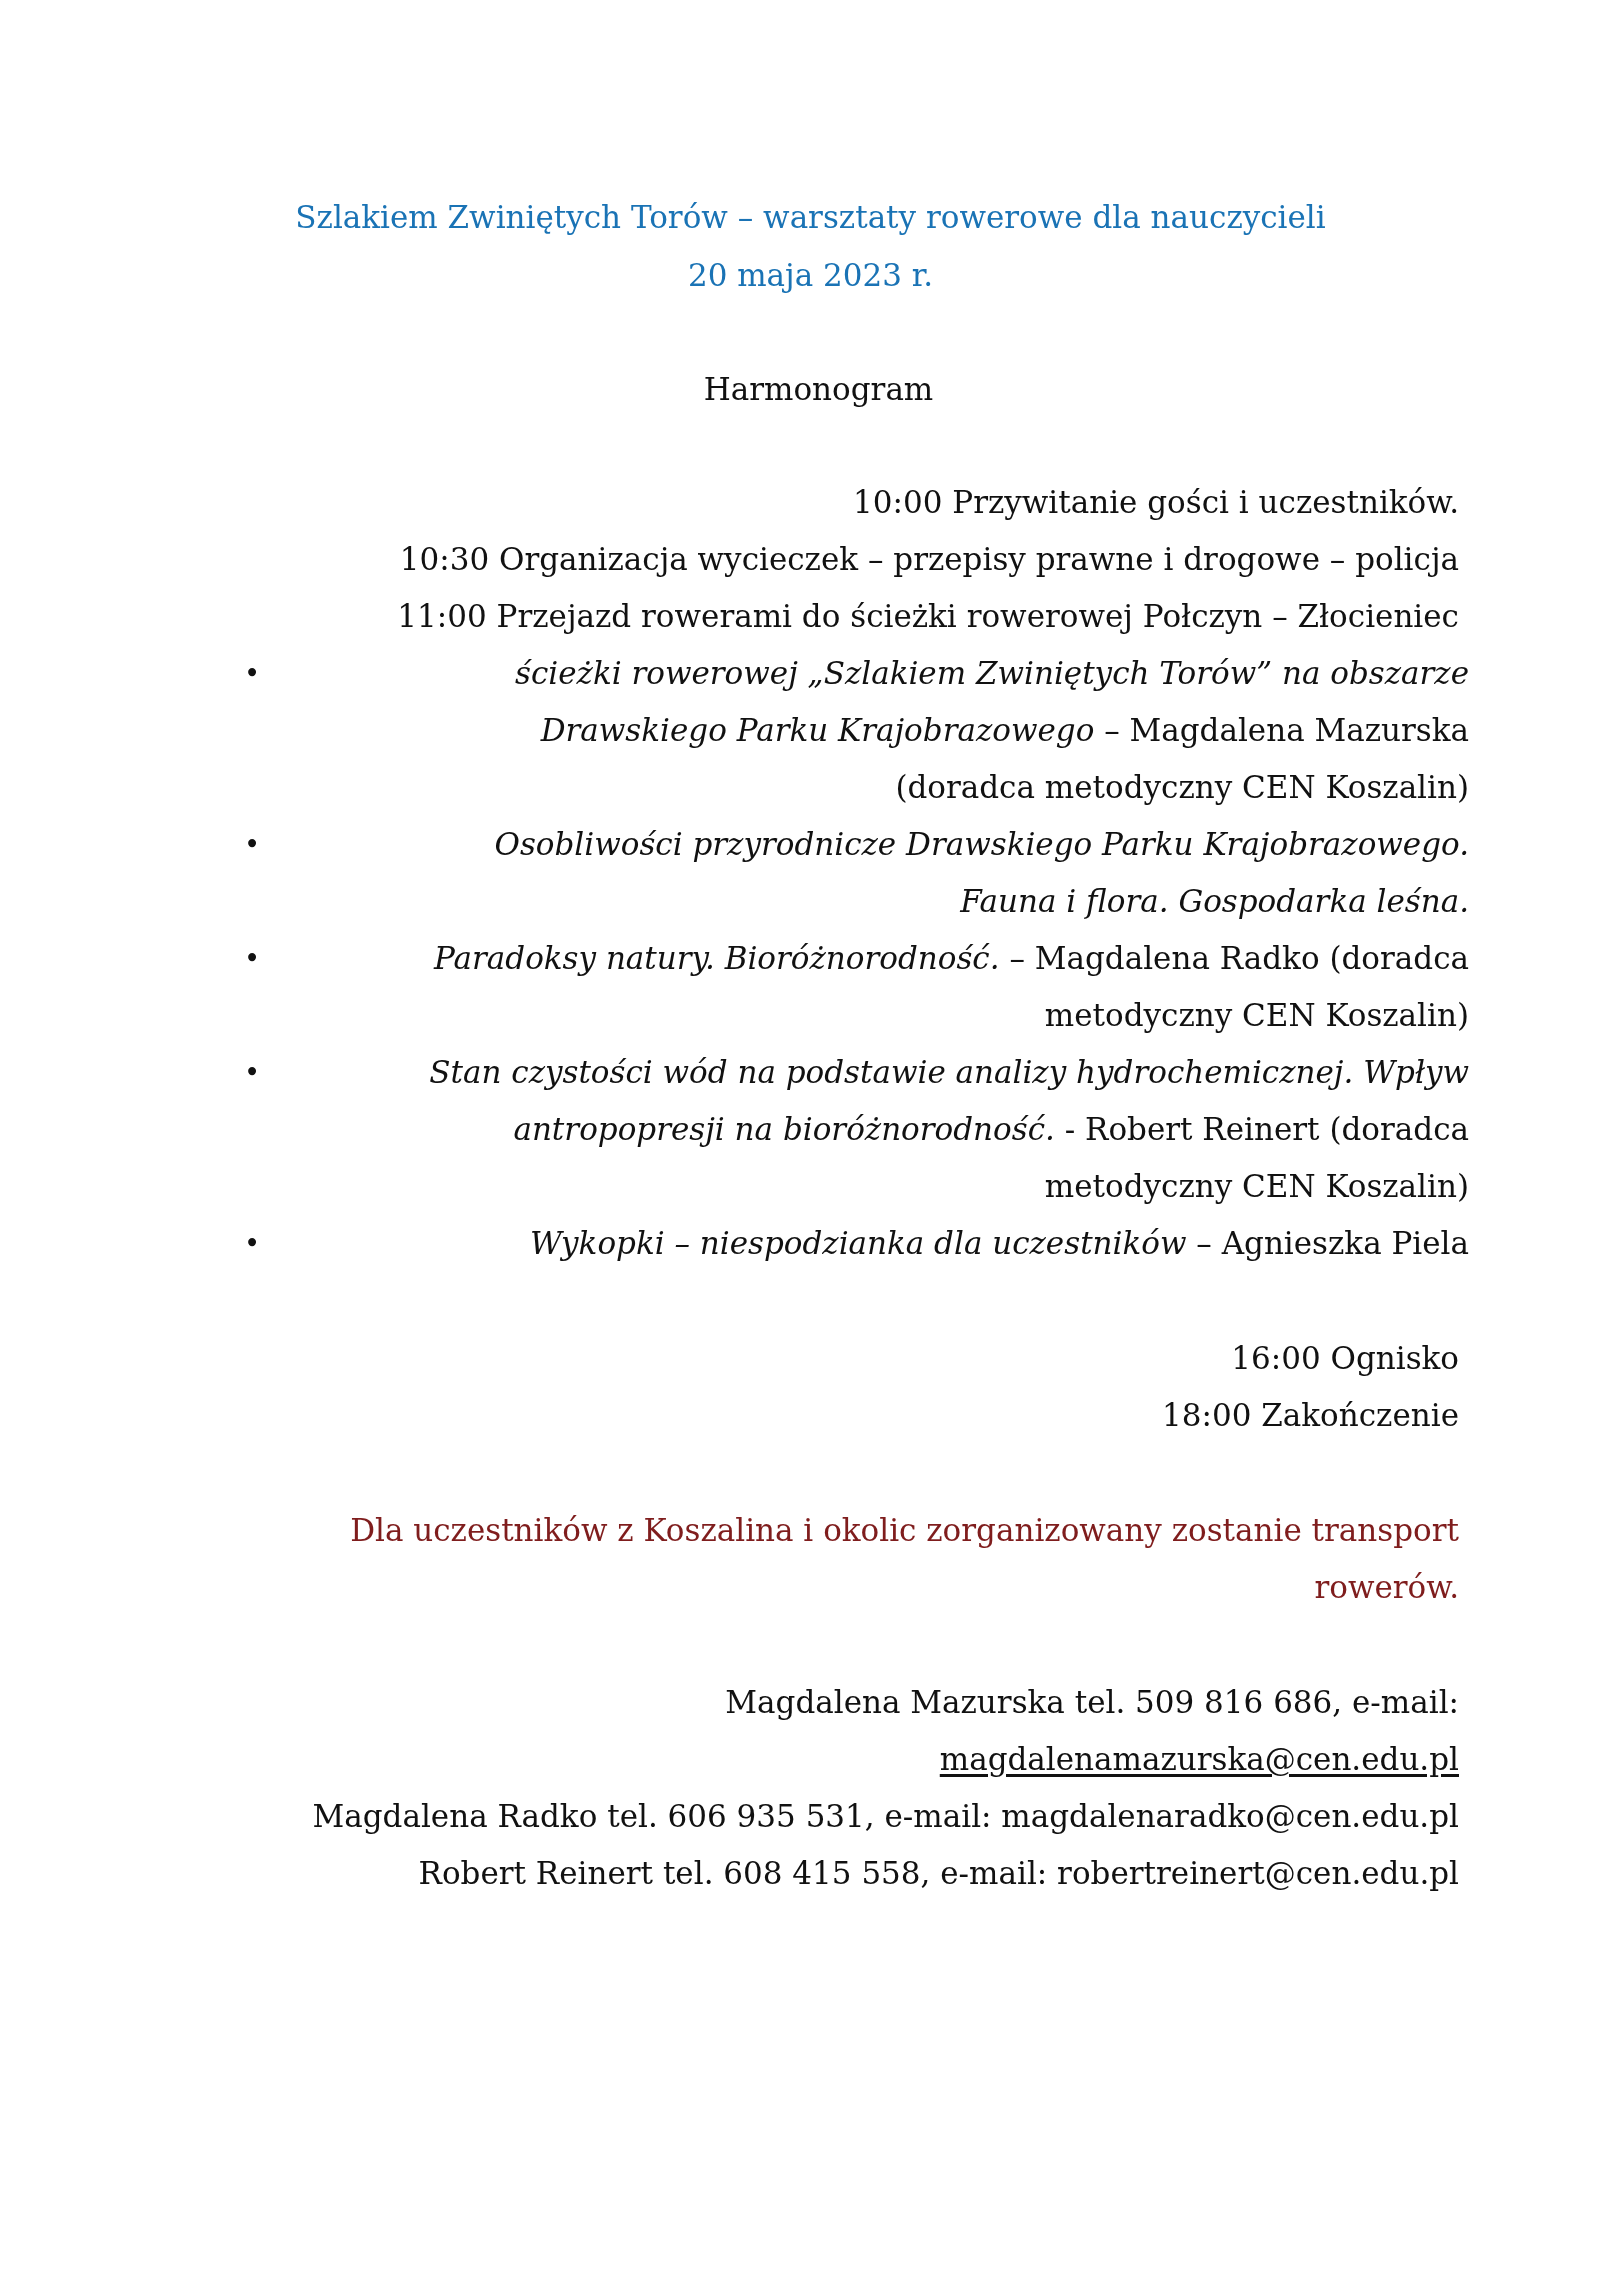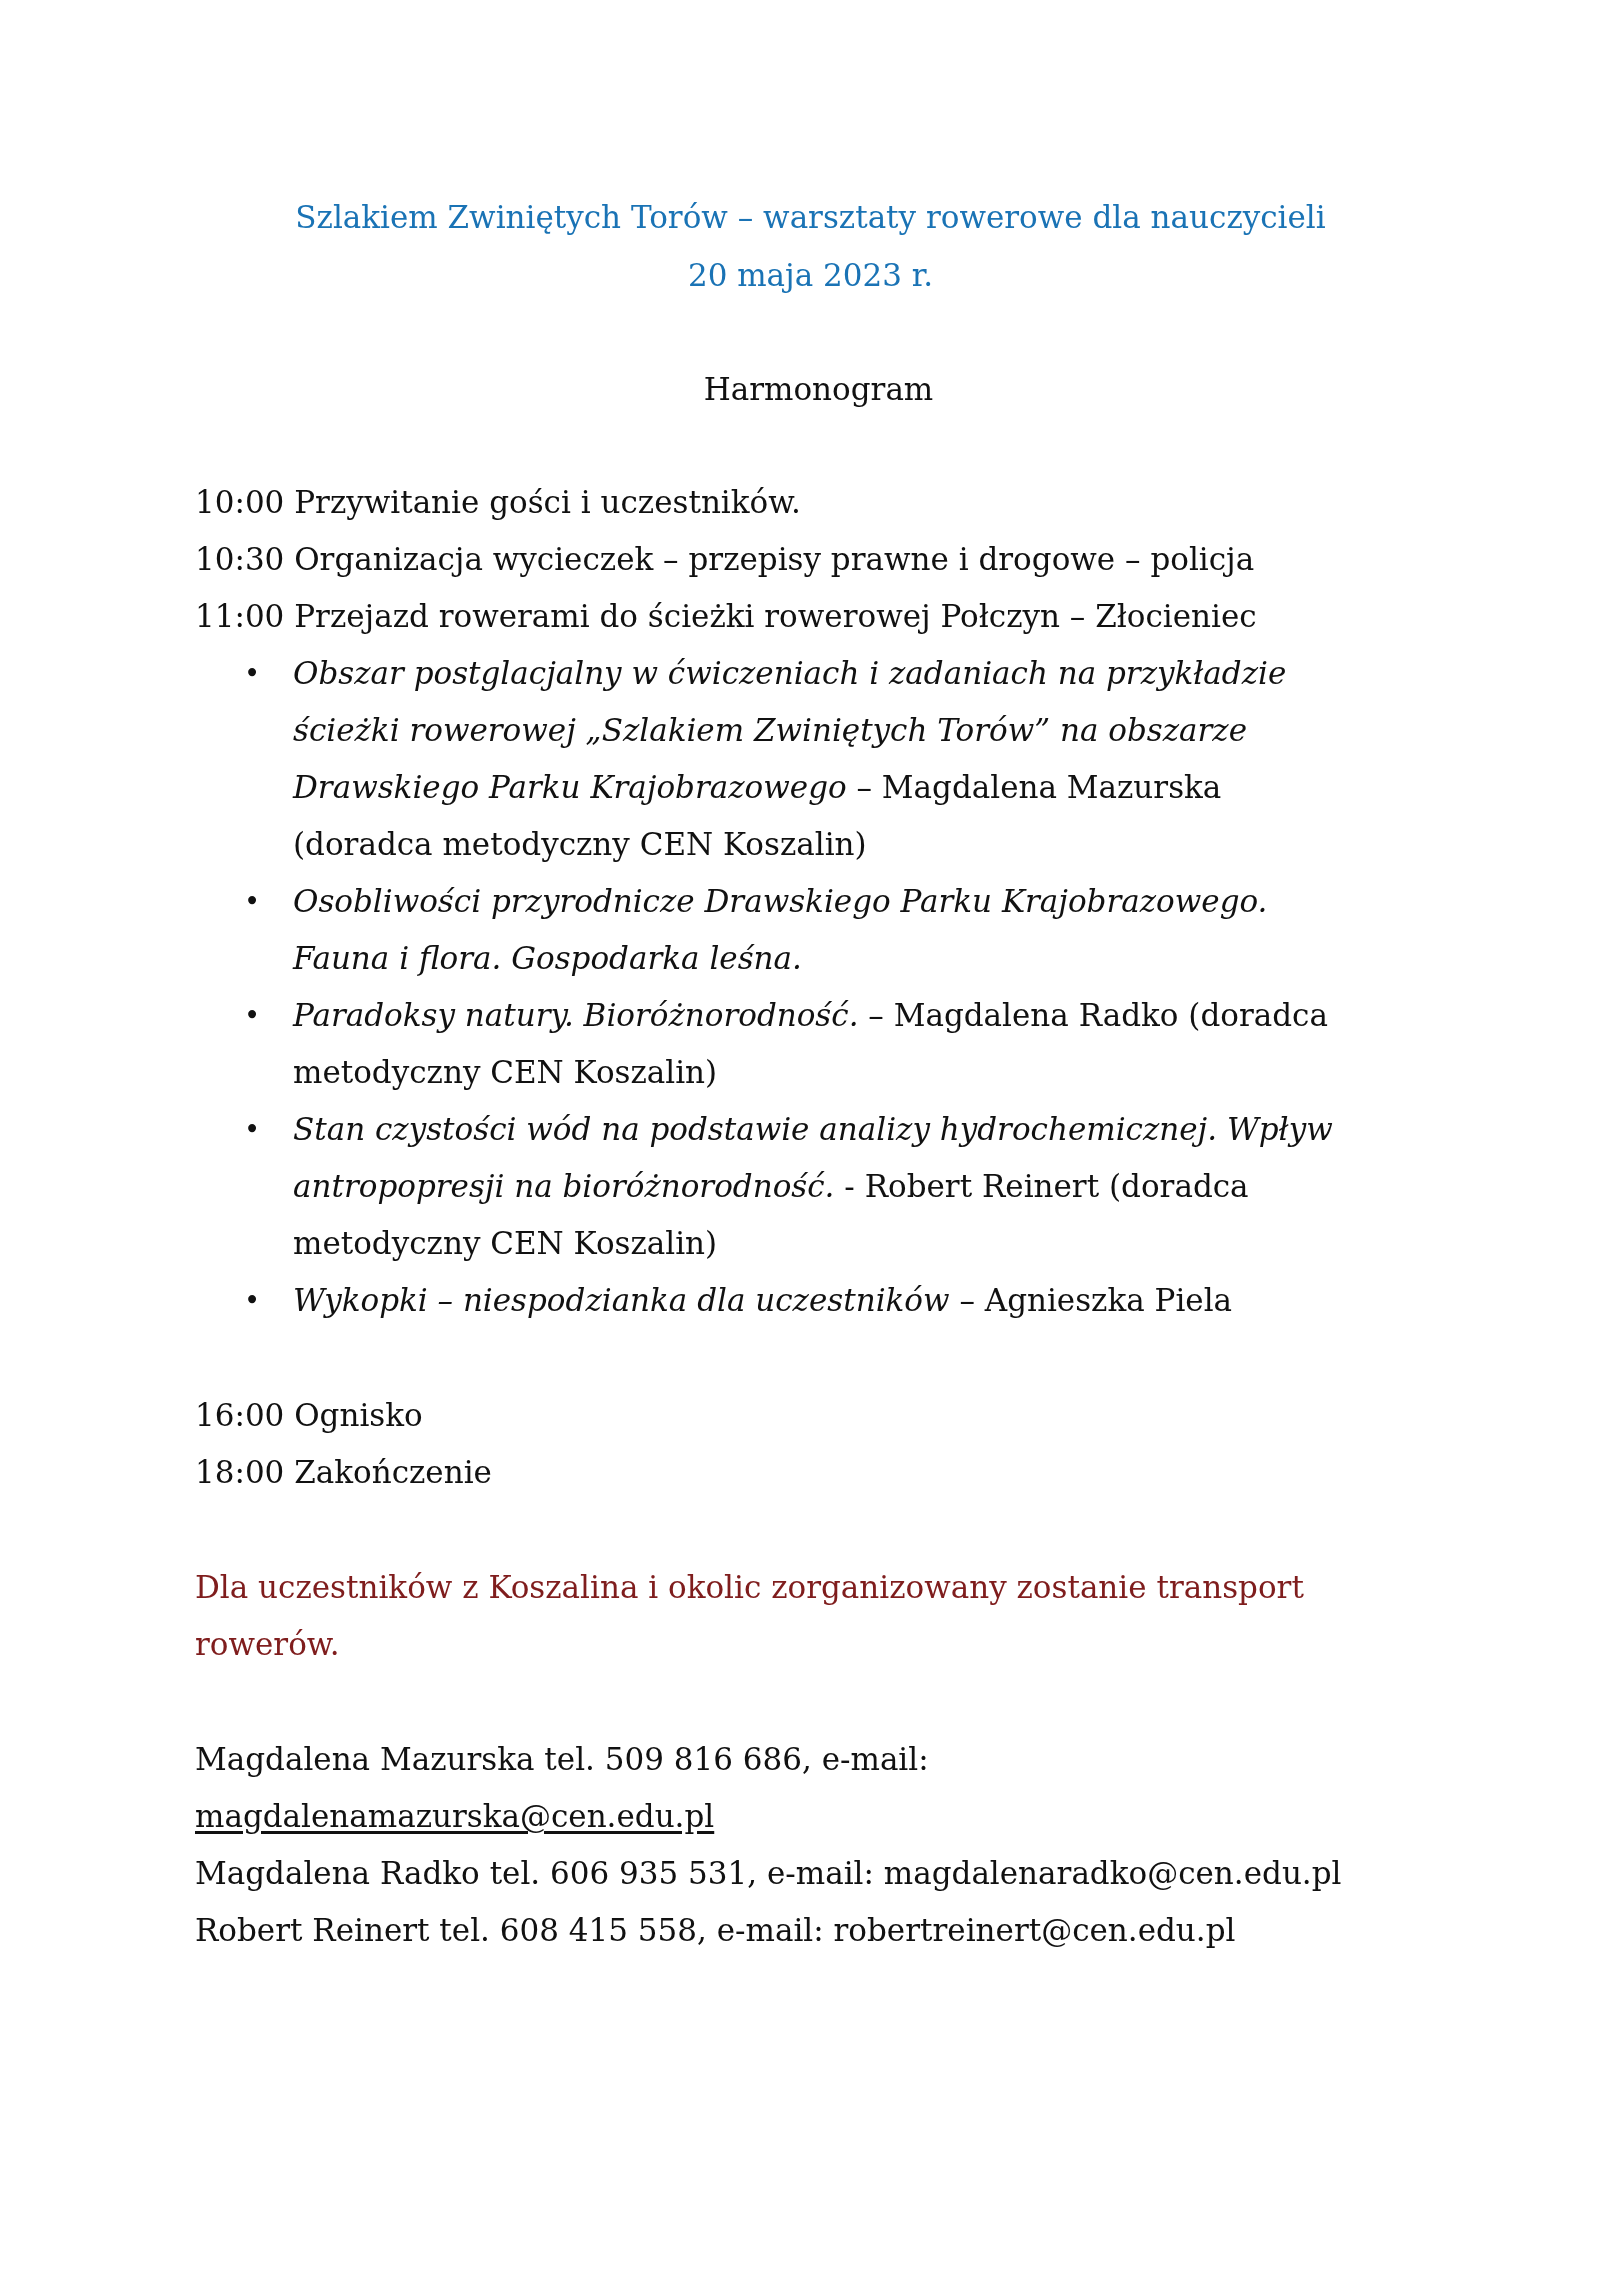--- a/index.html
+++ b/index.html
@@ -35,20 +35,21 @@
       top: 360px;
       text-align: center;
       line-height: 58px;
     }
     .content {
       position: absolute;
       left: 195px;
       top: 474px;
       width: 1264px;
       line-height: 57px;
+      text-align: right;
     }
     .line { white-space: nowrap; }
     ul.talks {
       list-style: none;
       margin: 0;
       padding: 0;
     }
     ul.talks li {
       position: relative;
       padding-left: 98px;
@@ -88,21 +89,20 @@
       <span>Organizacja wycieczek – przepisy prawne i drogowe – policja</span>
     </div>
     <div class="line">
       <span>11:00</span>
       <span>Przejazd rowerami do ścieżki rowerowej Połczyn – Złocieniec</span>
     </div>
 
     <ul class="talks">
       <li>
         <span class="bullet">•</span>
-        <div class="line it">Obszar postglacjalny w ćwiczeniach i zadaniach na przykładzie</div>
         <div class="line it">ścieżki rowerowej „Szlakiem Zwiniętych Torów” na obszarze</div>
         <div class="line"><span class="it">Drawskiego Parku Krajobrazowego</span><span> – Magdalena Mazurska</span></div>
         <div class="line">(doradca metodyczny CEN Koszalin)</div>
       </li>
       <li>
         <span class="bullet">•</span>
         <div class="line it">Osobliwości przyrodnicze Drawskiego Parku Krajobrazowego.</div>
         <div class="line it">Fauna i flora. Gospodarka leśna.</div>
       </li>
       <li>

